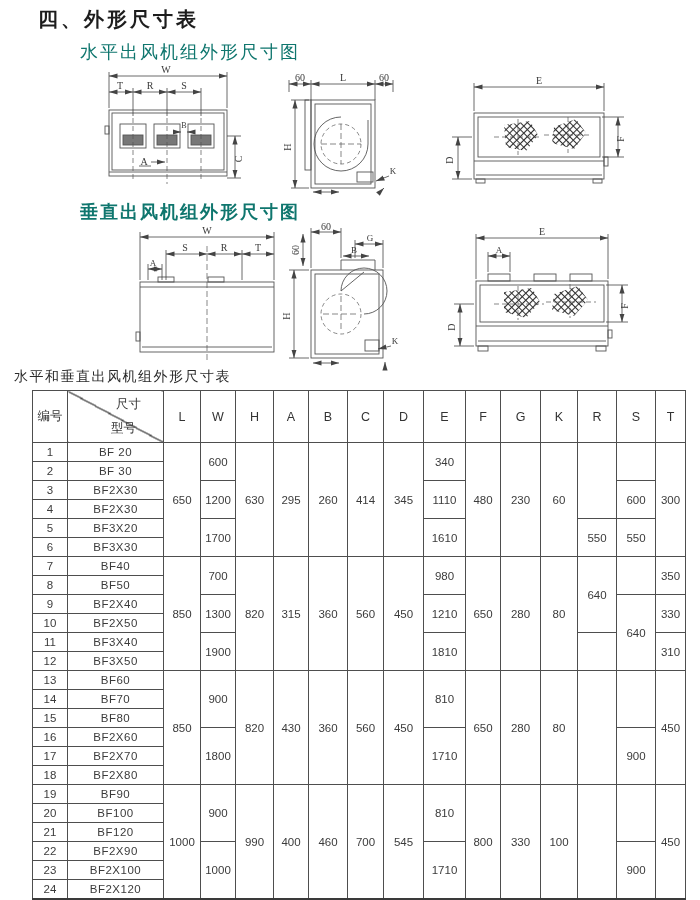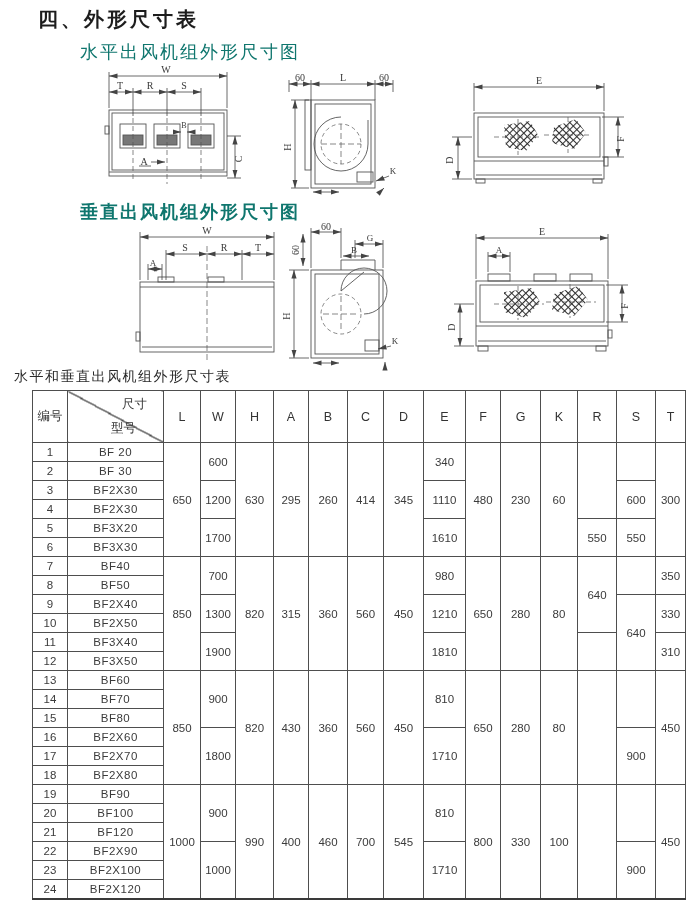--- a/index.html
+++ b/index.html
@@ -20,21 +20,21 @@
   table{border-collapse:collapse;table-layout:fixed;width:653px;}
   th,td{border:1px solid #4e4e4e;text-align:center;vertical-align:middle;
         font-size:11.5px;color:#3b3b3b;padding:0;overflow:hidden;white-space:nowrap;}
   thead th{height:51px;font-size:12.5px;font-weight:normal;color:#333;}
   tbody td{height:18px;}
   td.c-model{letter-spacing:.5px;}
   th.corner{position:relative;
     background-image:linear-gradient(to top right,
       transparent calc(50% - 0.7px), #4e4e4e calc(50% - 0.7px),
       #4e4e4e calc(50% + 0.7px), transparent calc(50% + 0.7px));}
-  th.corner .corner-top{position:absolute;right:16px;top:5px;}
+  th.corner .corner-top{position:absolute;right:22px;top:5px;}
   th.corner .corner-bottom{position:absolute;left:10px;bottom:5px;margin-left:33px;}
   table{border-bottom:2px solid #3a3a3a;}
 </style>
 </head>
 <body>
 
 <svg width="0" height="0" style="position:absolute" aria-hidden="true">
   <defs>
     <marker id="ar" markerWidth="10" markerHeight="8" refX="8.5" refY="3" orient="auto-start-reverse" markerUnits="userSpaceOnUse">
       <path d="M0,0.4 L8.5,3 L0,5.6 Z" fill="#444"></path>

